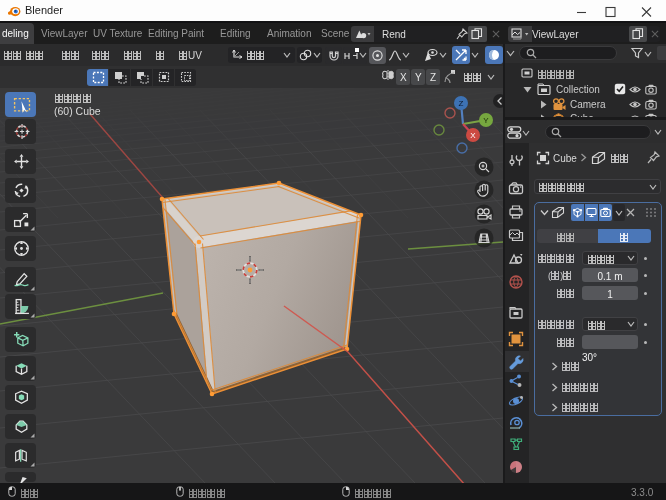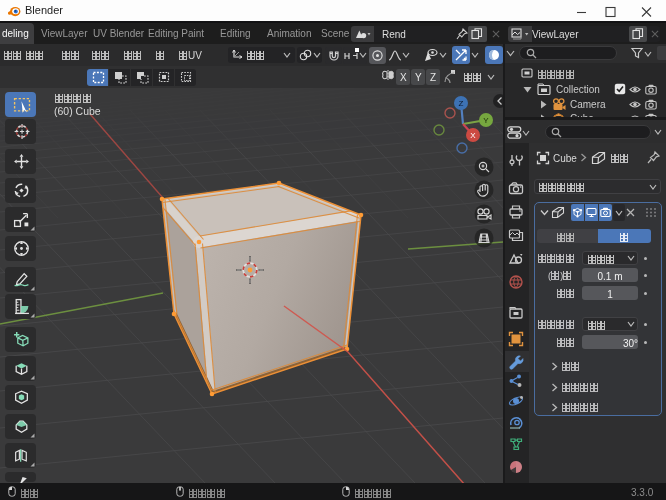--- a/index.html
+++ b/index.html
@@ -25,21 +25,21 @@
 <svg class="abs" style="left:570px;top:7px" width="92" height="10" viewBox="0 0 92 10">
 <line x1="7" y1="5.5" x2="16" y2="5.5" stroke="#3a3a3a" stroke-width="1.1"></line>
 <rect x="36" y="0.5" width="9" height="9" fill="none" stroke="#3a3a3a" stroke-width="1.1"></rect>
 <path d="M72 0.5 L81 9.5 M81 0.5 L72 9.5" stroke="#3a3a3a" stroke-width="1.1"></path>
 </svg>
 <div class="abs" style="left:0;top:21px;width:666px;height:2px;background:#121214"></div>
 <div class="abs" style="left:0;top:23px;width:666px;height:21px;background:#1d1d1d"></div>
 <div class="abs" style="left:0;top:23px;width:34px;height:21px;background:#3e3e40;border-radius:0 4px 0 0"></div>
 <div class="t" style="left:2px;top:28px;color:#fbfbfb">deling</div>
 <div class="t" style="left:41px;top:28px;color:#989898">ViewLayer</div>
-<div class="t" style="left:93px;top:28px;color:#989898">UV Blender</div>
+<div class="t" style="left:93px;top:28px;color:#989898">UV Texture</div>
 <div class="t" style="left:148px;top:28px;color:#989898">Editing Paint</div>
 <div class="t" style="left:220px;top:28px;color:#989898">Editing</div>
 <div class="t" style="left:267px;top:28px;color:#989898">Animation</div>
 <div class="t" style="left:321px;top:28px;color:#989898">Scene</div>
 <div class="abs" style="left:351px;top:26px;width:23px;height:16px;background:#3b3b3d;border-radius:3px 0 0 3px"></div>
 <div class="abs" style="left:374px;top:26px;width:113px;height:16px;background:#202022;border-radius:0 3px 3px 0"></div>
 <svg class="abs" style="left:354px;top:28px" width="18" height="12" viewBox="0 0 18 12">
 <path d="M2 10 L5.4 2.6 L8.6 10 Z" fill="#ddd"></path>
       <circle cx="9.6" cy="7.6" r="2.6" fill="#ddd"></circle>
 <path d="M13.5 5 l3 0 l-1.5 2.5 z" fill="#bbb"></path>
@@ -678,21 +678,21 @@
 <div class="abs" style="left:644px;top:291.5px;width:3px;height:3px;border-radius:50%;background:#b9b9b9"></div>
 <div class="t" style="left:538px;top:319px;color:#d2d2d4"><i class="cj"></i><i class="cj"></i><i class="cj"></i><i class="cj"></i></div>
 <div class="abs" style="left:582px;top:317px;width:56px;height:14px;background:#2a2a2c;border-radius:3px;border:1px solid #414144"></div>
 <div class="t" style="left:588px;top:320px;color:#d8d8d8"><i class="cj"></i><i class="cj"></i></div>
 <svg class="abs" style="left:627px;top:321px" width="8" height="6" viewBox="0 0 8 6">
       <path d="M1 1 L4 5 L7 1" stroke="#bbb" stroke-width="1.2" fill="none"></path>
     </svg>
 <div class="abs" style="left:644px;top:322.5px;width:3px;height:3px;border-radius:50%;background:#b9b9b9"></div>
 <div class="t" style="left:557px;top:337px;color:#d2d2d4"><i class="cj"></i><i class="cj"></i></div>
 <div class="abs" style="left:582px;top:335px;width:56px;height:14px;background:#56575b;border-radius:3px"></div>
-<div class="t" style="left:582px;top:338px;width:56px;text-align:right;color:#f2f2f2">30°</div>
+<div class="t" style="left:582px;top:352px;width:56px;text-align:left;color:#f2f2f2">30°</div>
 <div class="abs" style="left:644px;top:340.5px;width:3px;height:3px;border-radius:50%;background:#b9b9b9"></div>
 <svg class="abs" style="left:551px;top:362px" width="7" height="9" viewBox="0 0 7 9">
       <path d="M1.5 1 L5.5 4.5 L1.5 8" stroke="#bbb" stroke-width="1.3" fill="none"></path>
     </svg>
 <div class="t" style="left:562px;top:361px;color:#d2d2d4"><i class="cj"></i><i class="cj"></i></div>
 <svg class="abs" style="left:551px;top:383px" width="7" height="9" viewBox="0 0 7 9">
       <path d="M1.5 1 L5.5 4.5 L1.5 8" stroke="#bbb" stroke-width="1.3" fill="none"></path>
     </svg>
 <div class="t" style="left:562px;top:382px;color:#d2d2d4"><i class="cj"></i><i class="cj"></i><i class="cj"></i><i class="cj"></i></div>
 <svg class="abs" style="left:551px;top:403px" width="7" height="9" viewBox="0 0 7 9">

